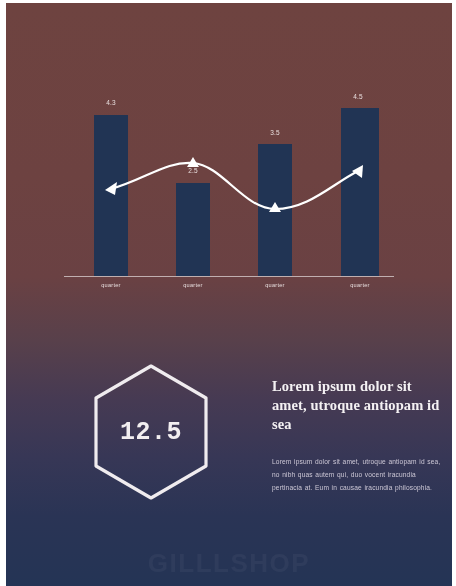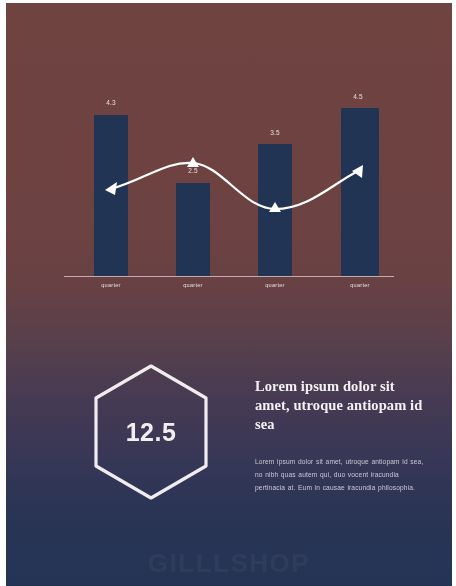--- a/index.html
+++ b/index.html
@@ -96,30 +96,30 @@
   #hex-value {
     position: absolute;
     left: 0;
     top: 0;
     width: 124px;
     height: 140px;
     display: flex;
     align-items: center;
     justify-content: center;
     color: #f2eef0;
-    font-family: Liberation Sans, sans-serif;
+    font-family: Liberation Mono, monospace;
     font-size: 25px;
     font-weight: 700;
     letter-spacing: 0.5px;
   }
 
   
   #text-block {
     position: absolute;
-    left: 249px;
+    left: 266px;
     top: 374px;
     width: 172px;
   }
   #headline {
     color: #f4f1f3;
     font-family: "Liberation Serif", serif;
     font-size: 14.5px;
     font-weight: 700;
     line-height: 1.32;
     letter-spacing: 0.1px;

